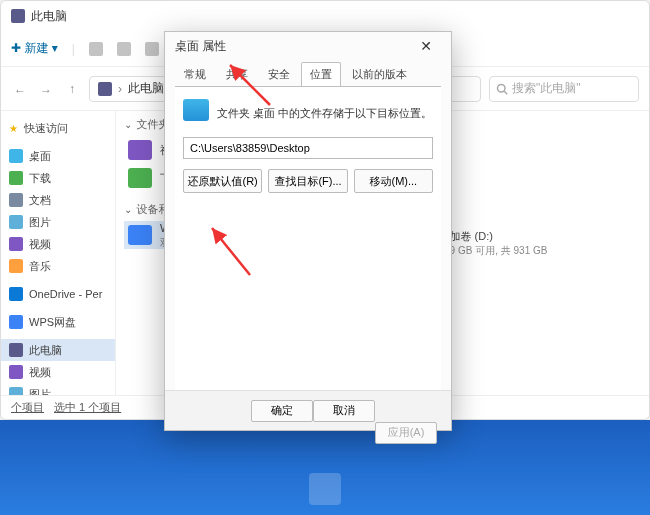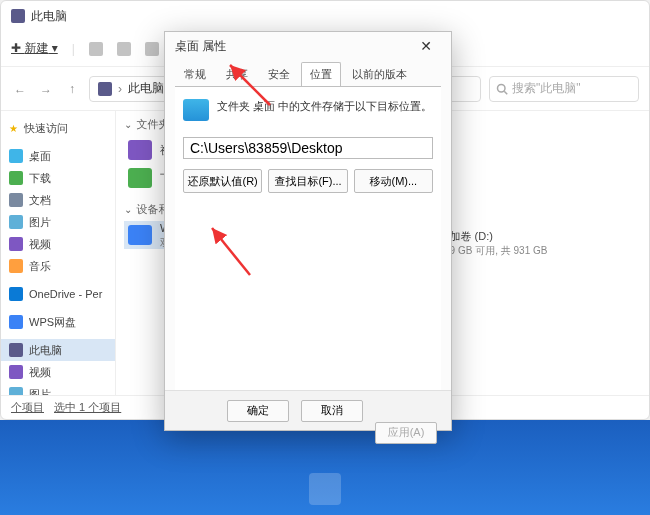--- a/index.html
+++ b/index.html
@@ -3,21 +3,21 @@
 <meta charset="utf-8">
 <style>
   * { box-sizing: border-box; margin: 0; padding: 0; font-family: "Segoe UI", "Microsoft YaHei", sans-serif; }
   body { width: 650px; height: 515px; background: #f0f0f0; position: relative; overflow: hidden; }
 
   
   .explorer { position: absolute; top: 0; left: 0; right: 0; bottom: 95px; background: #fff; border: 1px solid #ddd; border-radius: 6px; overflow: hidden; display: flex; flex-direction: column; }
   .titlebar { height: 30px; display: flex; align-items: center; padding: 0 10px; font-size: 12px; color: #333; }
   .titlebar .ticon { width: 14px; height: 14px; background: #5a5a8a; border-radius: 2px; margin-right: 6px; }
   .toolbar { height: 36px; display: flex; align-items: center; padding: 0 10px; gap: 14px; border-bottom: 1px solid #eee; font-size: 12px; color: #555; }
-  .toolbar .new { color: #404040; text-decoration: underline; }
+  .toolbar .new { color: #0369a1; }
   .tool-icon { width: 14px; height: 14px; display: inline-block; background: #888; border-radius: 2px; opacity: .5; }
   .navbar { height: 44px; display: flex; align-items: center; padding: 0 10px; gap: 8px; border-bottom: 1px solid #eee; font-size: 12px; }
   .nav-arrow { width: 18px; height: 18px; display: flex; align-items: center; justify-content: center; color: #888; }
   .path { flex: 1; height: 26px; border: 1px solid #ddd; border-radius: 4px; display: flex; align-items: center; padding: 0 8px; gap: 6px; color: #333; }
   .path .pc-icon { width: 14px; height: 14px; background: #5a5a8a; border-radius: 2px; }
   .search { width: 150px; height: 26px; border: 1px solid #ddd; border-radius: 4px; display: flex; align-items: center; padding: 0 6px; color: #aaa; gap: 4px; }
   .search svg { width: 12px; height: 12px; stroke: #aaa; fill: none; stroke-width: 2; }
 
   .body { flex: 1; display: flex; overflow: hidden; }
   .sidebar { width: 115px; border-right: 1px solid #eee; padding: 6px 0; font-size: 11px; color: #444; overflow: hidden; }
@@ -50,27 +50,27 @@
   .tb-icon { width: 32px; height: 32px; background: rgba(255,255,255,.2); border-radius: 4px; }
 
   
   .dialog { position: absolute; top: 31px; left: 164px; width: 288px; height: 400px; background: #fbfbfb; border: 1px solid #c0c0c0; box-shadow: 0 8px 30px rgba(0,0,0,.3); display: flex; flex-direction: column; }
   .dlg-title { height: 28px; display: flex; align-items: center; padding: 0 10px; font-size: 12px; color: #333; }
   .dlg-title .close { margin-left: auto; width: 30px; text-align: center; cursor: pointer; font-size: 14px; }
   .dlg-tabs { display: flex; font-size: 11px; padding: 2px 10px 0 10px; gap: 2px; align-items: center; }
   .dlg-tab { padding: 4px 8px; color: #444; border: 1px solid transparent; border-bottom: none; }
   .dlg-tab.active { border-color: #c0c0c0; background: #fff; border-radius: 2px 2px 0 0; }
   .dlg-body { flex: 1; border-top: 1px solid #c0c0c0; margin: 0 10px; padding: 12px 8px; font-size: 11px; color: #333; position: relative; background: #fff; }
-  .dlg-body .folder-row { display: flex; align-items: flex-start; gap: 8px; }
+  .dlg-body .folder-row { display: flex; align-items: flex-end; gap: 8px; }
   .dlg-body .folder-row .ficon { width: 26px; height: 22px; background: linear-gradient(#3fb5e8,#2592d8); border-radius: 3px; }
   .dlg-body p { margin-top: 14px; line-height: 1.5; color: #444; }
-  .dlg-body input[type=text] { width: 100%; margin-top: 16px; height: 22px; border: 1px solid #bbb; padding: 0 6px; font-size: 14px; }
+  .dlg-body input[type=text] { width: 100%; margin-top: 16px; height: 22px; border: 1px solid #bbb; padding: 0 6px; font-size: 11px; }
   .dlg-btn-row { display: flex; gap: 6px; margin-top: 10px; }
   .dlg-btn-row button { flex: 1; height: 24px; font-size: 11px; border: 1px solid #bbb; background: #fafafa; border-radius: 2px; cursor: pointer; }
-  .dlg-footer { height: 40px; display: flex; align-items: center; justify-content: flex-end; gap: 12px; padding: 0 14px; border-top: 1px solid #e0e0e0; background: #f3f3f3; }
+  .dlg-footer { height: 40px; display: flex; align-items: center; justify-content: flex-end; gap: 0; padding: 0 14px; border-top: 1px solid #e0e0e0; background: #f3f3f3; }
   .dlg-footer button { width: 62px; height: 22px; font-size: 11px; border: 1px solid #bbb; background: #fafafa; border-radius: 2px; cursor: pointer; }
   .dlg-footer button.disabled { color: #aaa; margin-top: 44px; }
 
   
   .arrow { position: absolute; pointer-events: none; }
   .arrow svg { overflow: visible; }
 </style>
 </head>
 <body>
 

